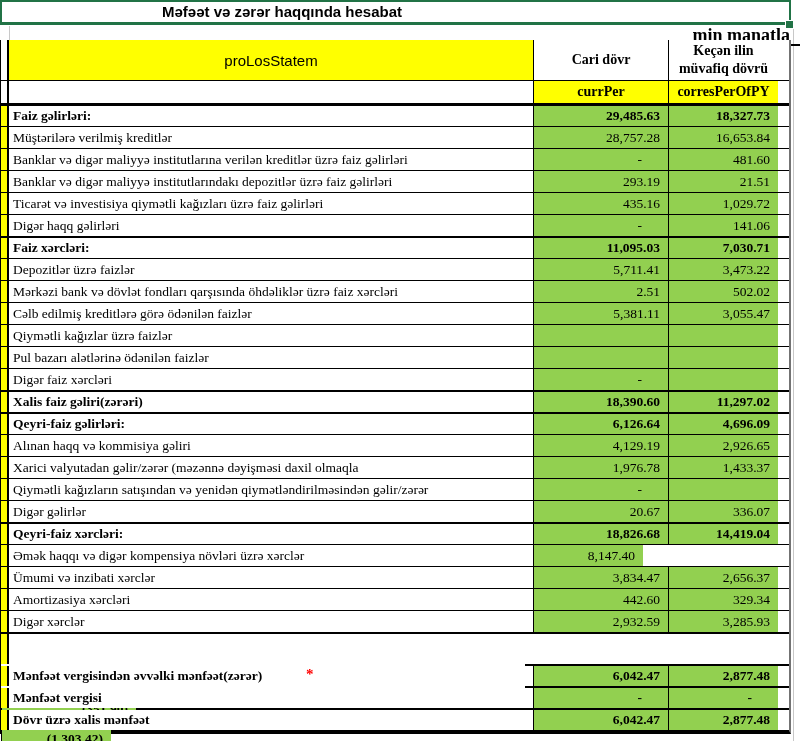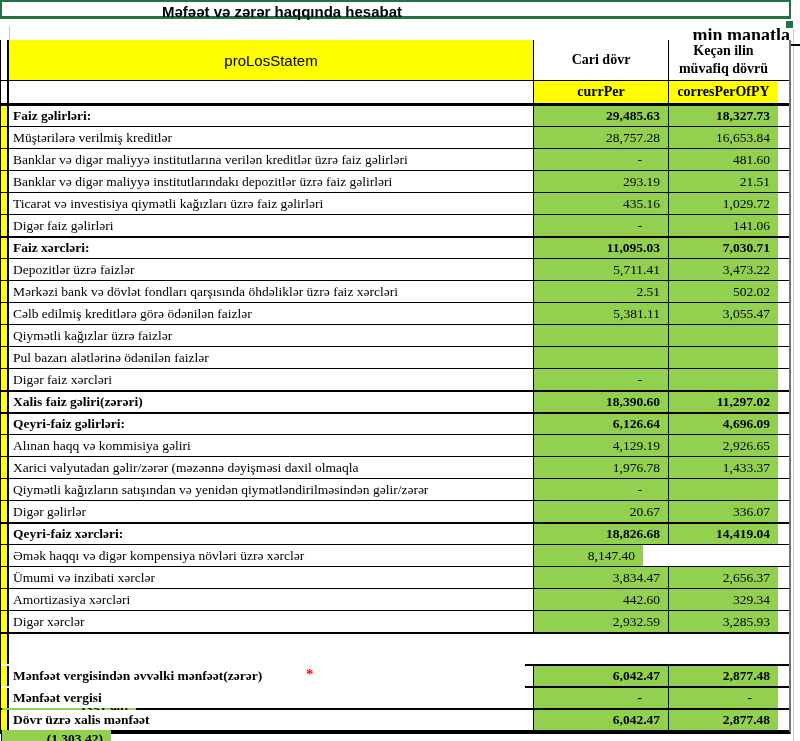--- a/index.html
+++ b/index.html
@@ -3,21 +3,21 @@
 <meta charset="utf-8">
 <style>
   * { margin:0; padding:0; box-sizing:border-box; }
   body { background:#ffffff; }
   .canvas {
     position:relative; width:800px; height:741px; background:#fff;
     font-family:"Liberation Serif", serif; color:#000; overflow:hidden;
   }
   
   .title-box {
-    position:absolute; left:0; top:0; width:791px; height:19px;
+    position:absolute; left:0; top:0; width:791px; height:25px;
     border:2px solid #217346; border-bottom-width:3px; background:#fff;
   }
   .title-text {
     position:absolute; left:0; top:1px; width:560px; text-align:center;
     font-family:"Liberation Sans", sans-serif; font-weight:bold; font-size:15px;
     line-height:18px;
   }
   .fill-handle {
     position:absolute; left:785px; top:20px; width:9px; height:9px;
     background:#217346; border:1px solid #fff; z-index:5;
@@ -136,21 +136,21 @@
           <div class="cell gutter yellow"></div>
           <div class="cell lbl">
             <span>Ticarət və investisiya qiymətli kağızları üzrə faiz gəlirləri</span>
           </div>
           <div class="cell val">435.16</div>
           <div class="cell val val2">1,029.72</div>
         </div>
         <div class="row">
           <div class="cell gutter yellow"></div>
           <div class="cell lbl">
-            <span>Digər faiz gəlirləri</span>
+            <span>Digər haqq gəlirləri</span>
           </div>
           <div class="cell val dash">-</div>
           <div class="cell val val2">141.06</div>
         </div>
         <div class="row bold thick">
           <div class="cell gutter yellow"></div>
           <div class="cell lbl">
             <span>Faiz xərcləri:</span>
           </div>
           <div class="cell val">11,095.03</div>

